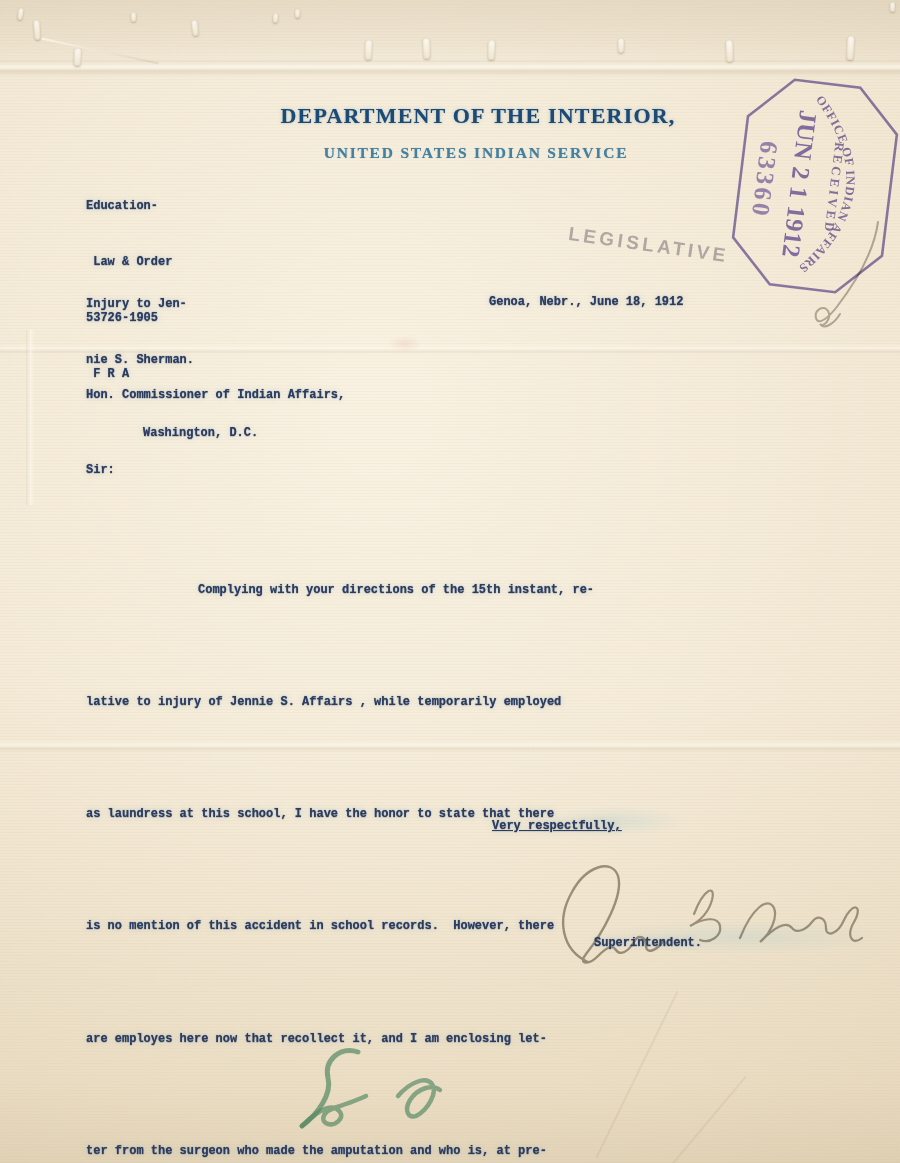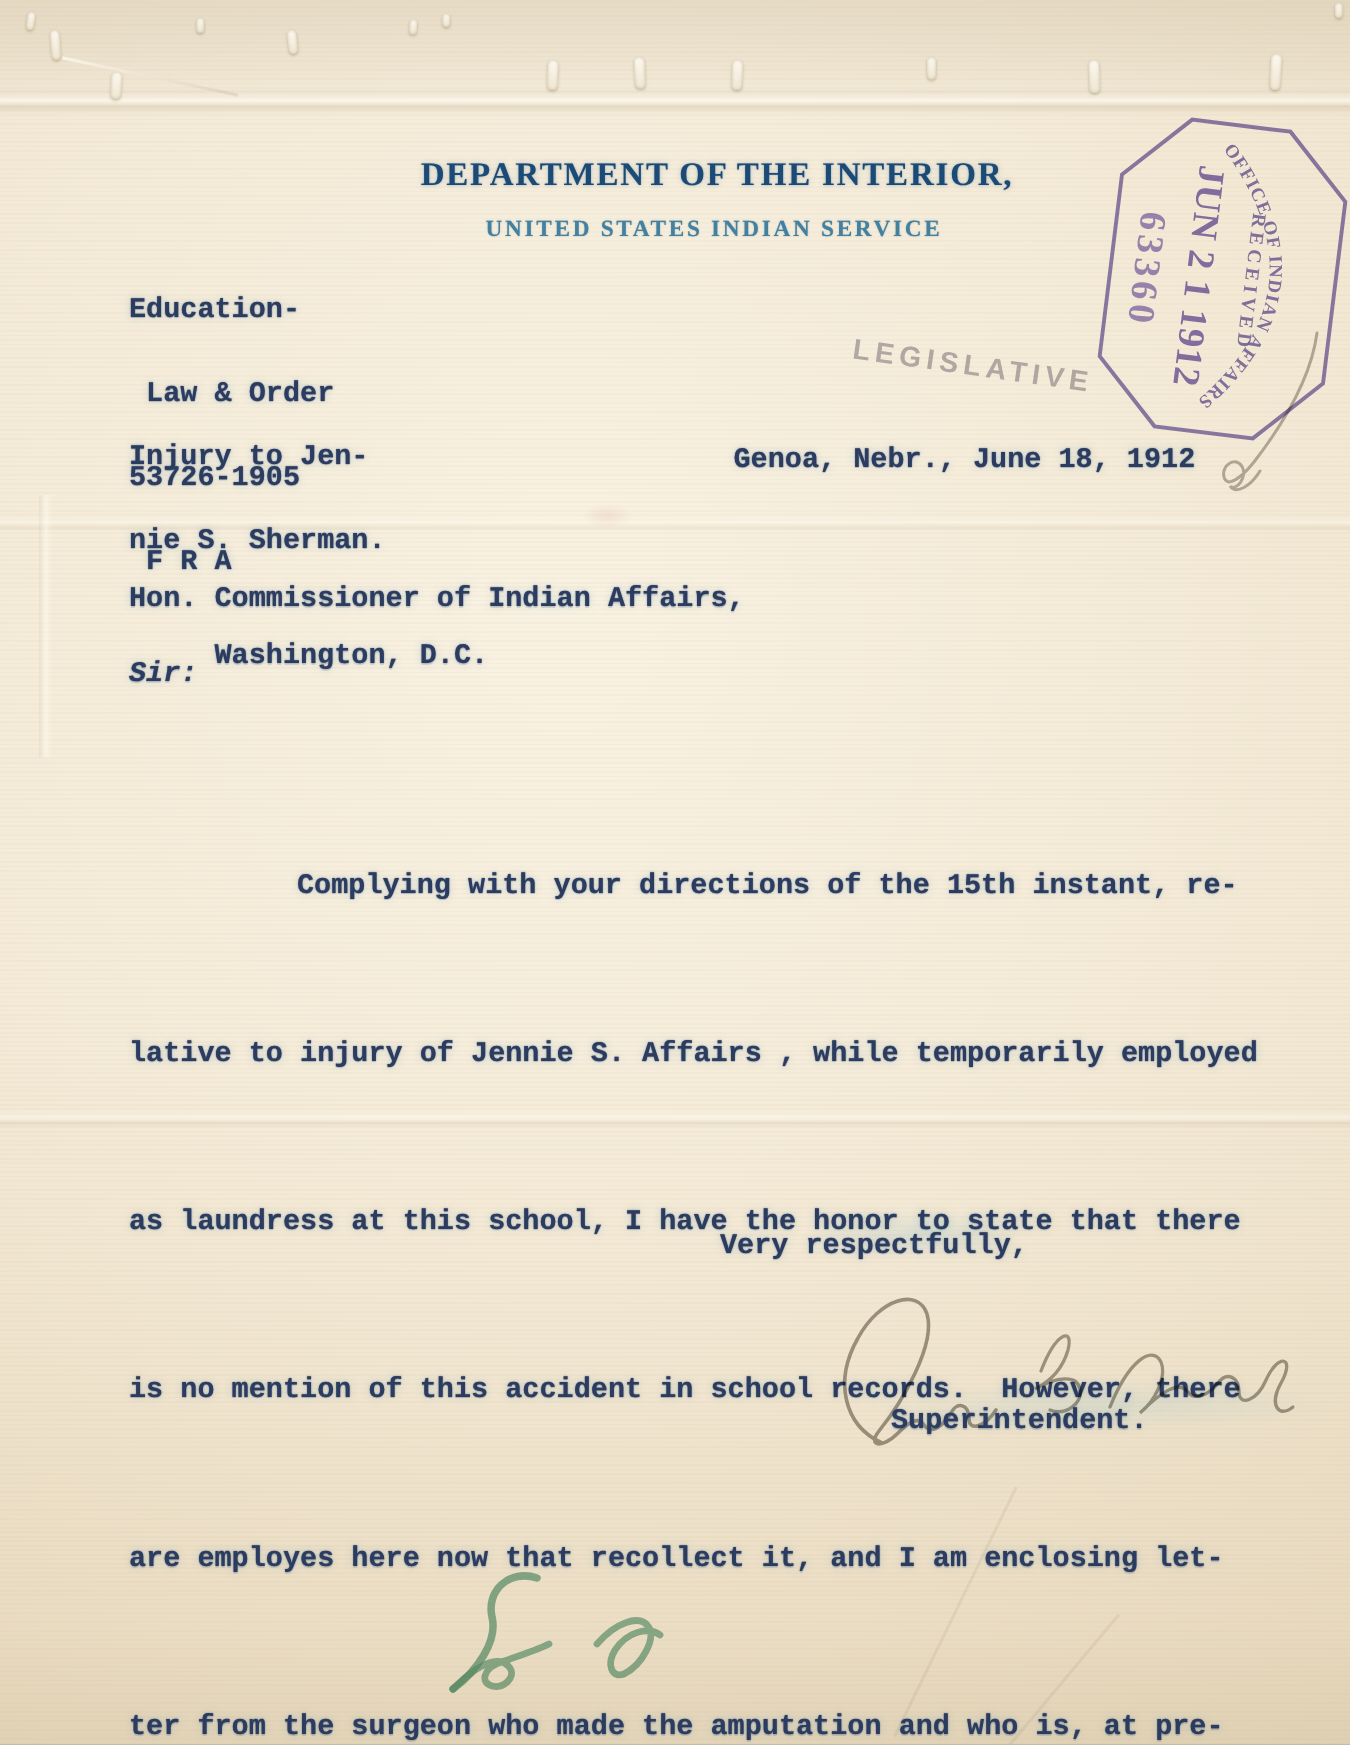--- a/index.html
+++ b/index.html
@@ -8,41 +8,41 @@
     background-color:#efe5d1;
     background-image:
       repeating-linear-gradient(0deg, rgba(183,158,122,.055) 0 1px, rgba(0,0,0,0) 1px 3px),
       radial-gradient(130% 120% at 42% 35%, rgba(255,250,238,.55) 0%, rgba(244,234,214,.22) 45%, rgba(206,186,150,.20) 82%, rgba(168,146,110,.38) 100%),
       linear-gradient(180deg, #e7dcc6 0%, #f1e7d3 7%, #f2e8d4 60%, #eadcc2 93%, #e0d1b4 100%);
     font-family:"Liberation Sans", sans-serif;
   }
   
   .tw{
     position:absolute; white-space:pre;
-    font-family:"Liberation Mono", monospace; font-weight:bold; font-size:19px;
+    font-family:"Liberation Mono", monospace; font-weight:bold; font-size:12px;
     color:#2b3c60;
     text-shadow: 0 0 1px rgba(43,60,96,.75), 0 1px 0 rgba(43,60,96,.12), 0 0 6px rgba(80,150,185,.28);
   }
   .hdr{
     position:absolute; left:0; right:0; text-align:center;
     font-family:"Liberation Serif", serif; font-weight:bold;margin-left:42px;
   }
   #hdr-dept{ top:103px; font-size:22px; letter-spacing:1.2px; color:#1c4a77;
     text-shadow:0 0 1px rgba(28,74,119,.55), 0 0 4px rgba(70,130,165,.25); padding-left:14px;}
   #hdr-svc{ top:144px; font-size:15.5px; letter-spacing:1.8px; color:#44809f;
     text-shadow:0 0 1px rgba(68,128,159,.6); padding-left:10px;}
   #refblock{ left:86px; top:160px; line-height:18.6px; }
   #subject{ left:86px; top:258px; line-height:18.6px; }
   #dateline{ left:489px; top:295px;text-align:right; }
   #addr1{ left:86px; top:388px; }
   #addr2{ left:143px; top:426px; }
-  #salutation{ left:86px; top:438px;font-style:italic; }
+  #salutation{ left:86px; top:463px; }
   #bodyblock{ left:86px; top:497px; width:775px; line-height:37.4px; }
   #bodyblock .indent{ text-indent:112px; }
-  #closing{ left:480px; top:819px; }
+  #closing{ left:492px; top:819px;text-decoration:underline; }
   #sig-title{ left:594px; top:936px; }
   
   #legislative{
     position:absolute; left:570px; top:223px; transform:rotate(8deg); transform-origin:left top;
     font-weight:bold; font-size:19px; letter-spacing:3.5px; color:#8f8898;
     opacity:.62; mix-blend-mode:multiply;
   }
   #received-stamp{
     position:absolute; left:708px; top:107px; width:214px; height:158px;
     transform:rotate(97deg); mix-blend-mode:multiply; opacity:.95;

